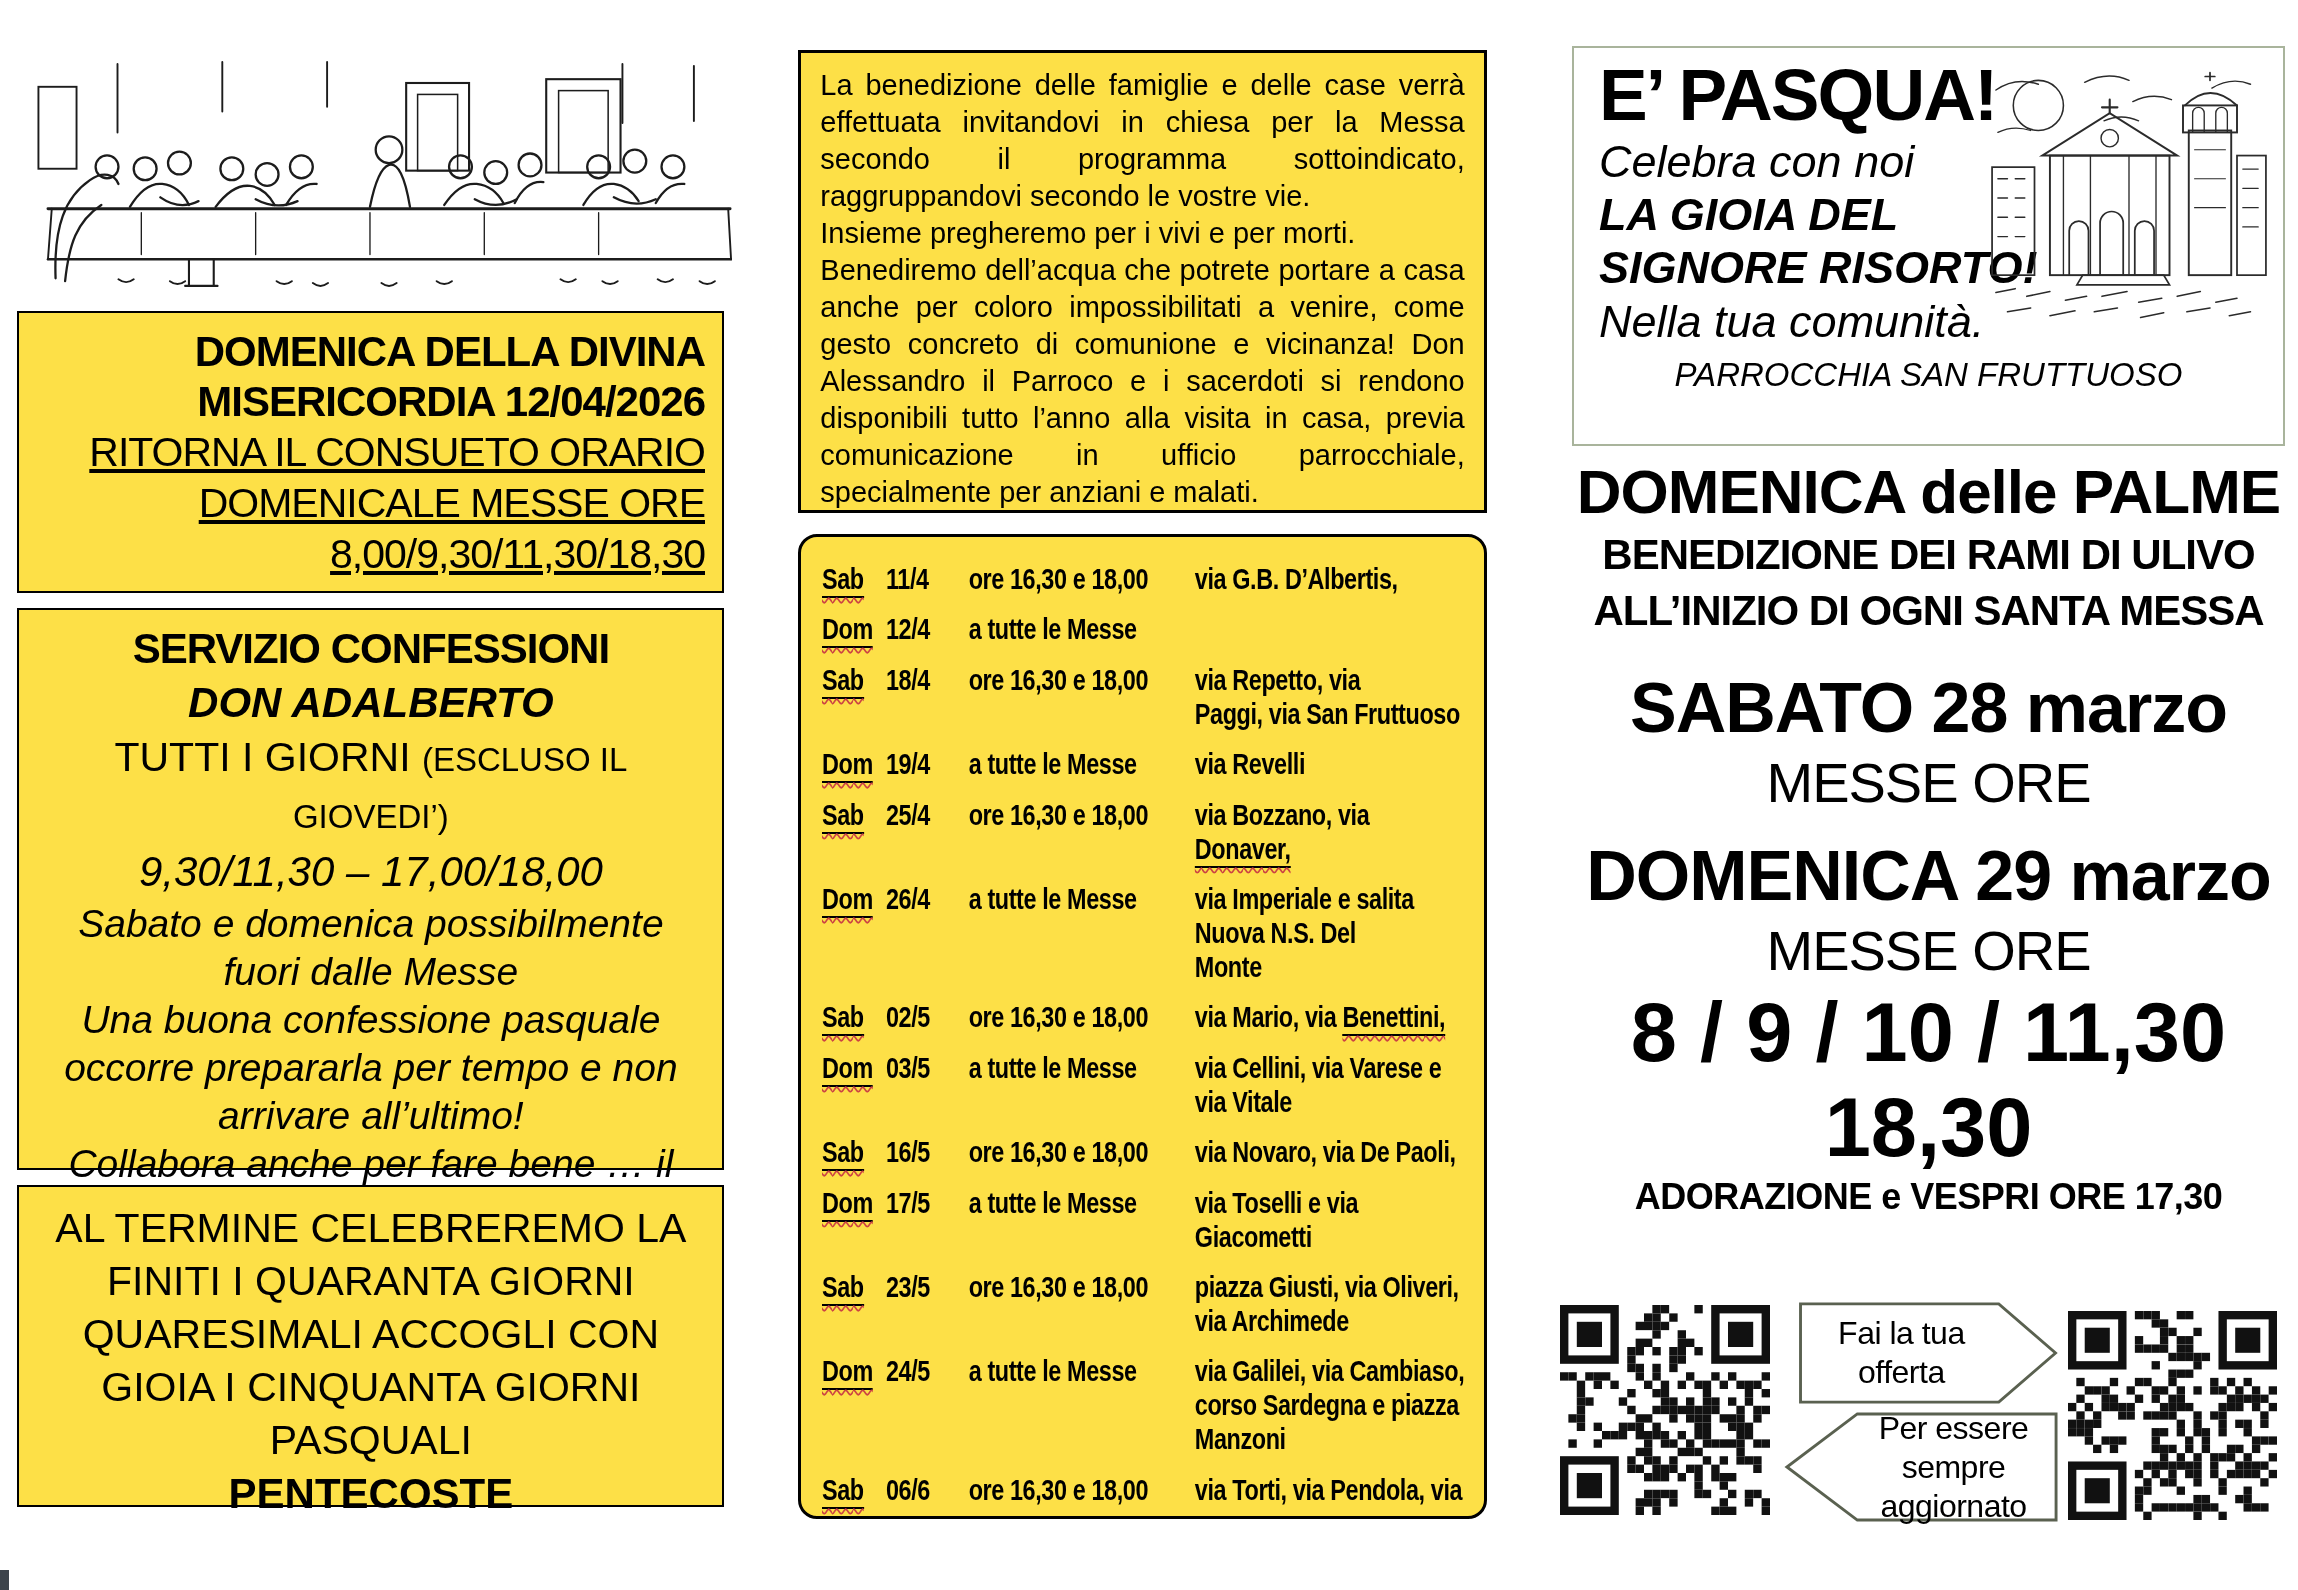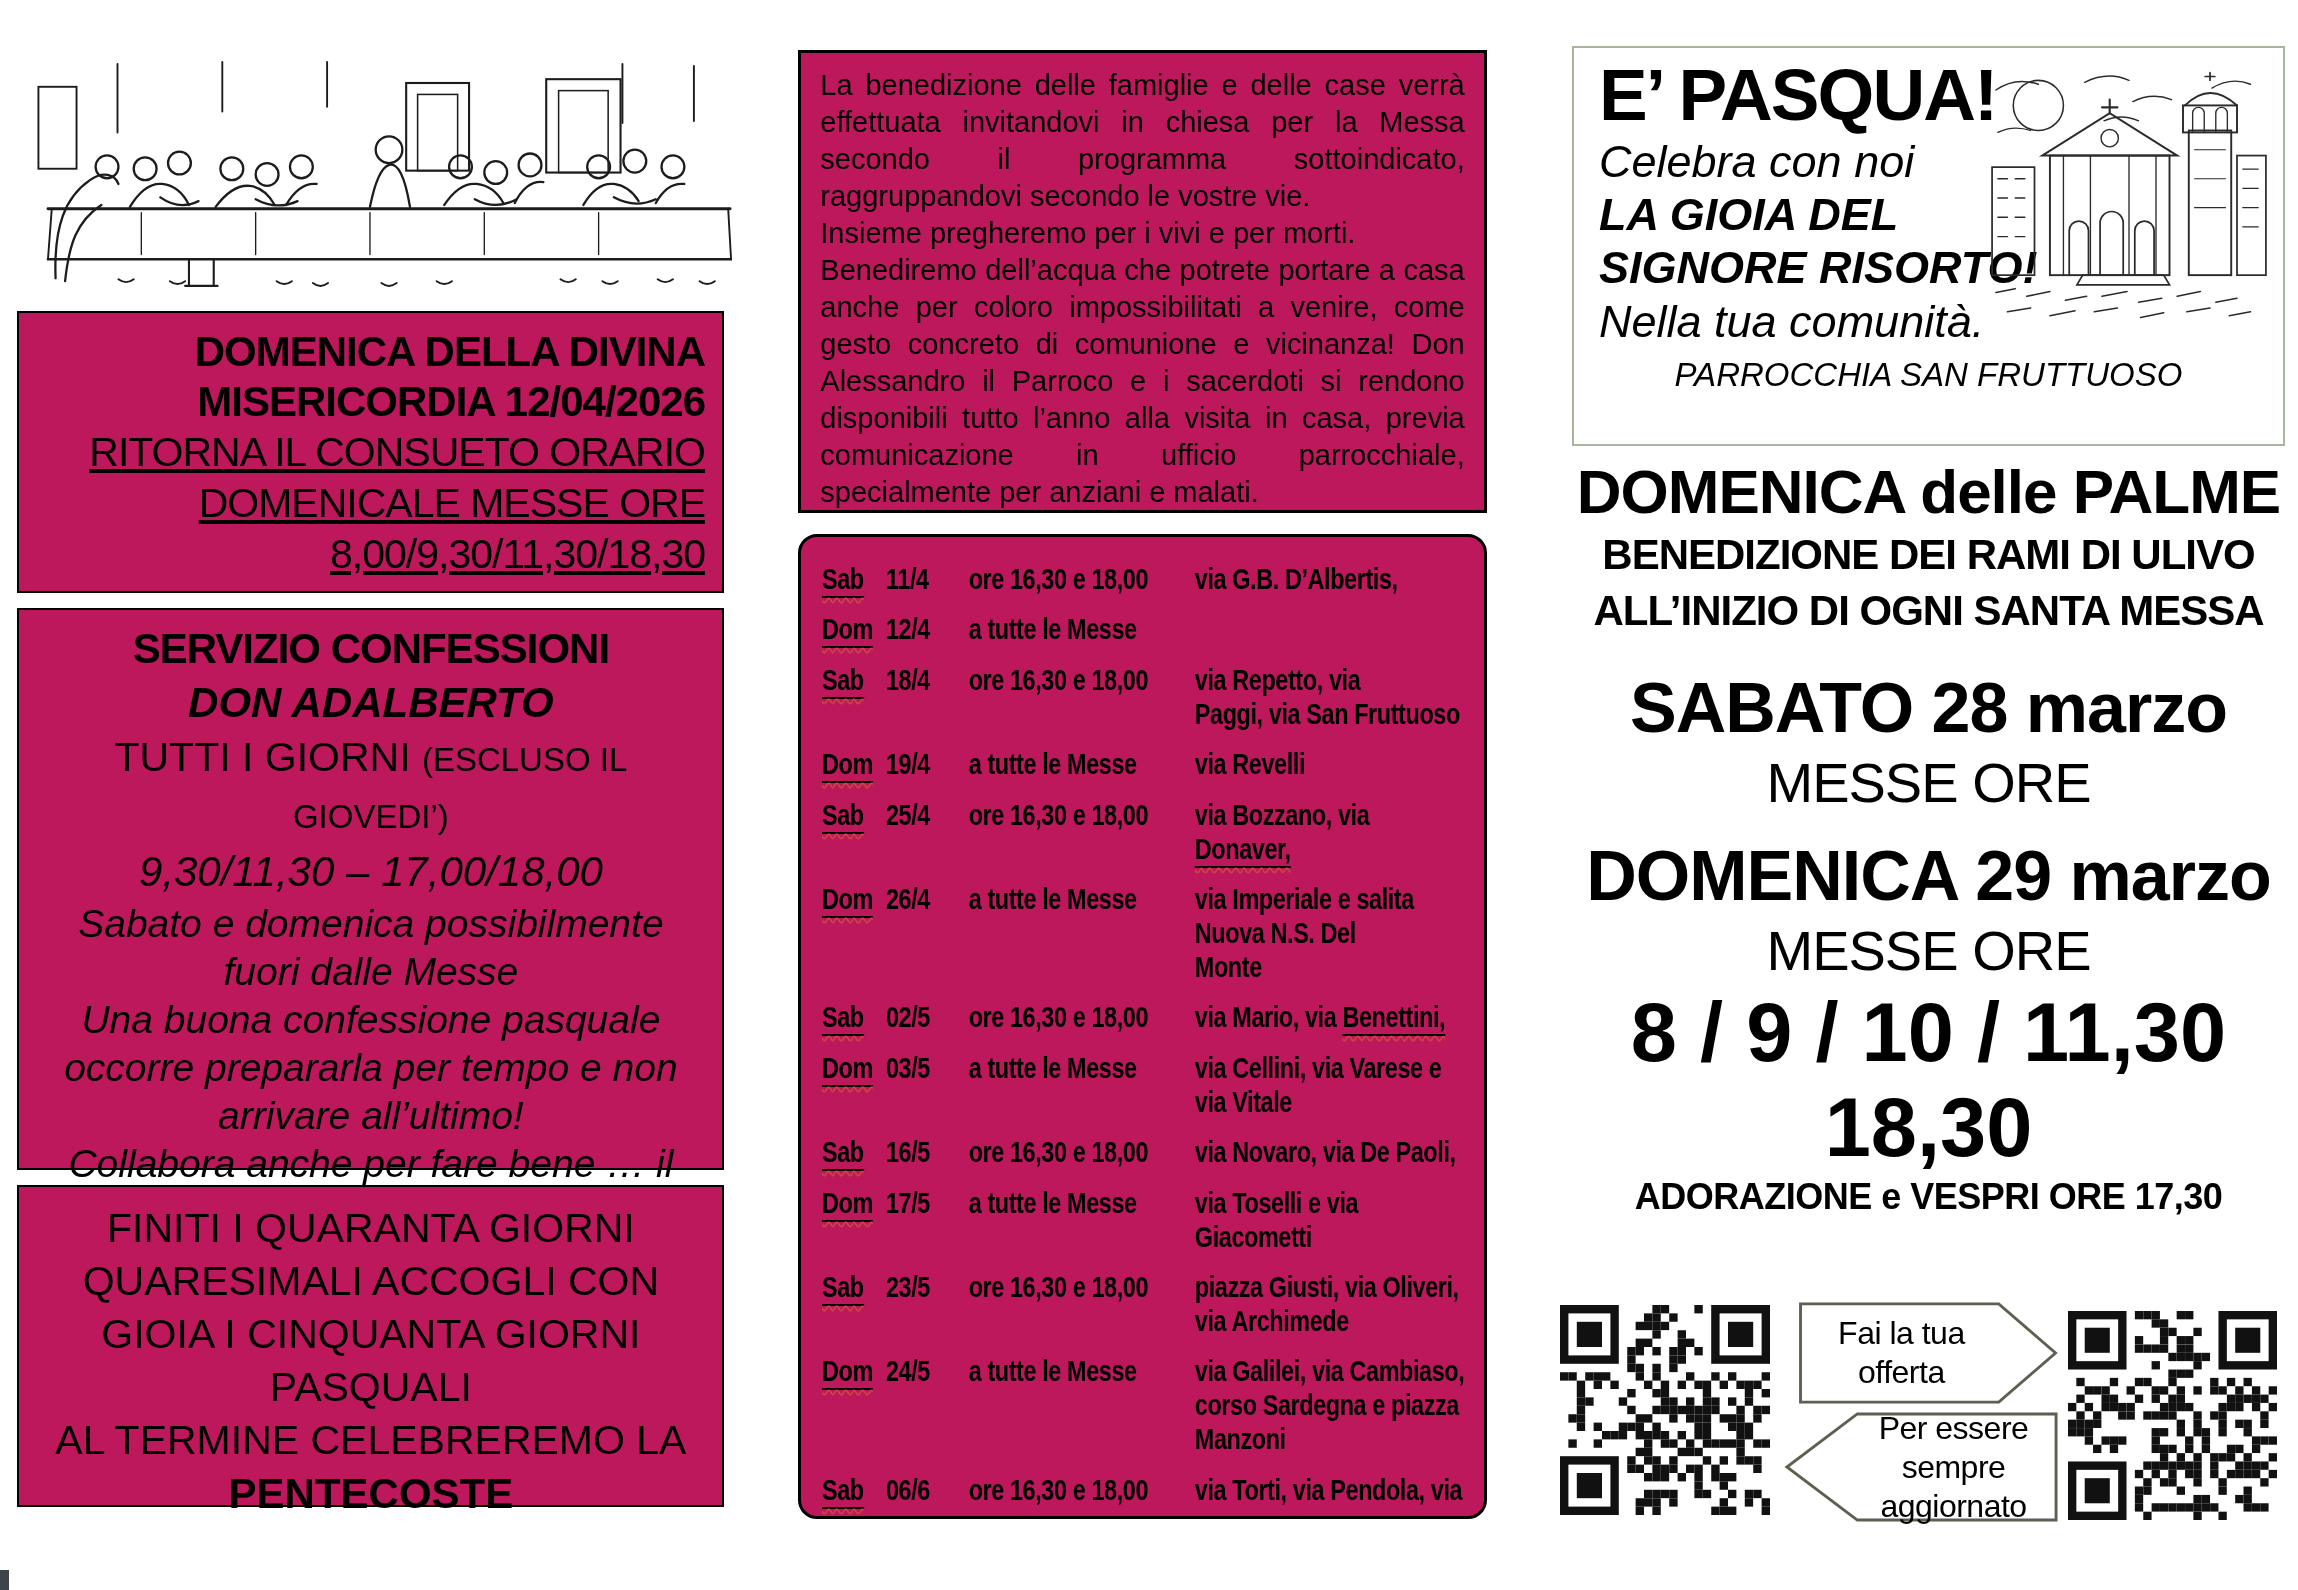--- a/index.html
+++ b/index.html
@@ -1,21 +1,21 @@
 <!DOCTYPE html>
 <html><head>
 <meta charset="utf-8">
 <style>
   html,body{margin:0;padding:0;background:#888;}
   #canvas{
     position:relative;width:2299px;height:1590px;background:#ffffff;
     font-family:"Liberation Sans",sans-serif;color:#000;overflow:hidden;
   }
   .abs{position:absolute;}
-  .box{position:absolute;background:#be185d;border:2.9px solid #000;box-sizing:border-box;text-align:center;}
+  .box{position:absolute;background:#fde047;border:2.9px solid #000;box-sizing:border-box;text-align:center;}
   
   #box1{left:17.4px;top:311px;width:707px;height:282px;padding:13.5px 17.4px;text-align:right;}
   #box1 .t{font-weight:bold;font-size:42px;line-height:50px;letter-spacing:-1px;}
   #box1 .b{font-size:41px;line-height:51px;letter-spacing:-1px;text-decoration:underline;}
   #box2{left:17.4px;top:608px;width:707px;height:562px;padding:11.6px 29px;}
   #box2 .h{font-weight:bold;font-size:42px;line-height:54px;letter-spacing:-1px;}
   #box2 .sh{font-weight:bold;font-style:italic;font-size:42px;line-height:54px;}
   #box2 .days{font-size:41px;line-height:54px;}
   #box2 .days .note{font-size:33px;}
   #box2 .hours{font-style:italic;font-size:42px;line-height:56px;}
@@ -123,22 +123,22 @@
     <div class="h">SERVIZIO CONFESSIONI</div>
     <div class="sh">DON ADALBERTO</div>
     <div class="days"><span>TUTTI I GIORNI </span><span class="note">(ESCLUSO IL GIOVEDI’)</span></div>
     <div class="hours">9,30/11,30 – 17,00/18,00</div>
     <div class="it">Sabato e domenica possibilmente fuori dalle Messe</div>
     <div class="it">Una buona confessione pasquale occorre prepararla per tempo e non arrivare all’ultimo!</div>
     <div class="it">Collabora anche per fare bene … il tuo bene con i sacerdoti.</div>
   </div>
 
   <div class="box" id="box3">
+    <div class="b">AL TERMINE CELEBREREMO LA</div>
     <div class="b">FINITI I QUARANTA GIORNI QUARESIMALI ACCOGLI CON GIOIA I CINQUANTA GIORNI PASQUALI</div>
-    <div class="b">AL TERMINE CELEBREREMO LA</div>
     <div class="em">PENTECOSTE</div>
   </div>
 
   <div class="box" id="blessing">
     <p>La benedizione delle famiglie e delle case verrà effettuata invitandovi in chiesa per la Messa secondo il programma sottoindicato, raggruppandovi secondo le vostre vie.</p>
     <p>Insieme pregheremo per i vivi e per morti.</p>
     <p>Benediremo dell’acqua che potrete portare a casa anche per coloro impossibilitati a venire, come gesto concreto di comunione e vicinanza! Don Alessandro il Parroco e i sacerdoti si rendono disponibili tutto l’anno alla visita in casa, previa comunicazione in ufficio parrocchiale, specialmente per anziani e malati.</p>
   </div>
 
   <div class="box" id="schedule">

